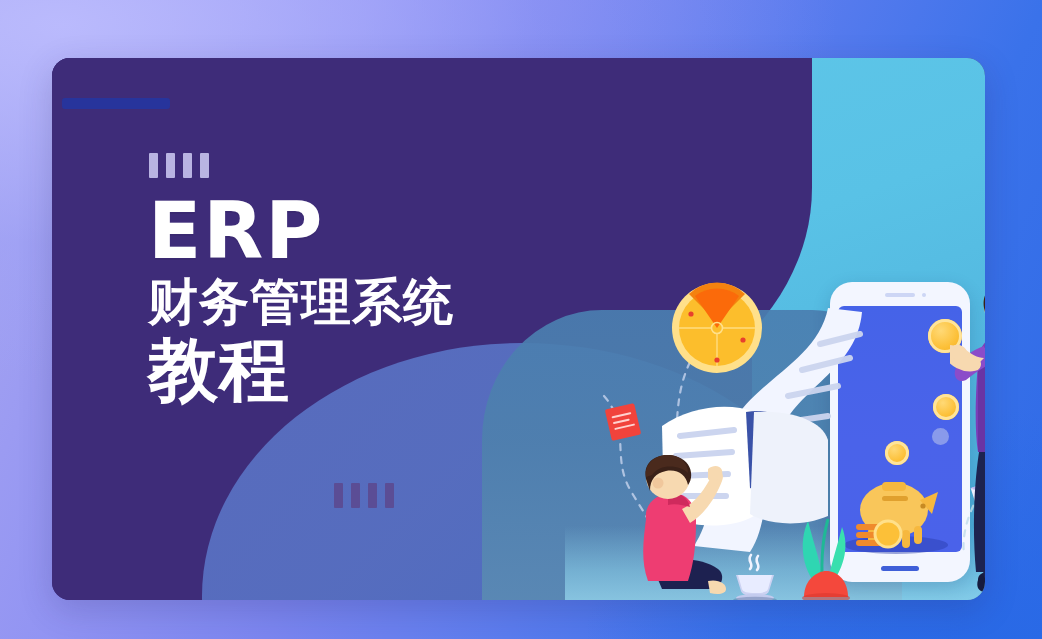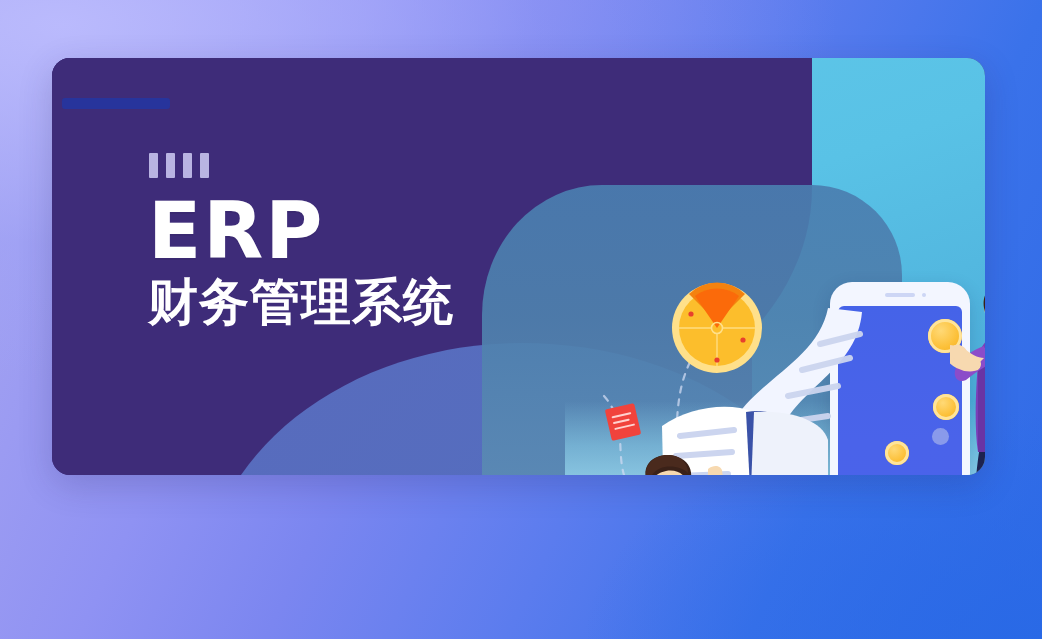--- a/index.html
+++ b/index.html
@@ -22,21 +22,21 @@
     pointer-events:none;
   }
   .bg-wash2{
     position:absolute; inset:0;
     background:radial-gradient(70% 60% at 98% 100%, rgba(40,105,230,.85) 0%, rgba(50,110,230,0) 60%);
     pointer-events:none;
   }
 
   
   .card{
-    position:absolute; left:52px; top:58px; width:933px; height:417px;
+    position:absolute; left:52px; top:58px; width:933px; height:542px;
     border-radius:18px; overflow:hidden;
     background:#3e2c79;
     box-shadow:0 10px 34px rgba(40,30,90,.20);
   }
 
   
   .card-teal{
     position:absolute; right:0; top:0; width:420px; height:100%;
     background:linear-gradient(160deg,#5ec6e8 0%, #59c2e6 35%, #53b8e0 62%, #4aa9d8 100%);
   }
@@ -366,20 +366,21 @@
     <div class="dashes dashes-top">
       <i></i>
         <i></i>
         <i></i>
         <i></i>
     </div>
 
     <div class="headline">
       <div class="t-erp">ERP</div>
       <div class="t-cn1">财务管理系统</div>
+      <div class="t-cn2">教程</div>
     </div>
 
     <div class="dashes dashes-mid">
       <i></i>
         <i></i>
         <i></i>
         <i></i>
     </div>
 
   </div>

